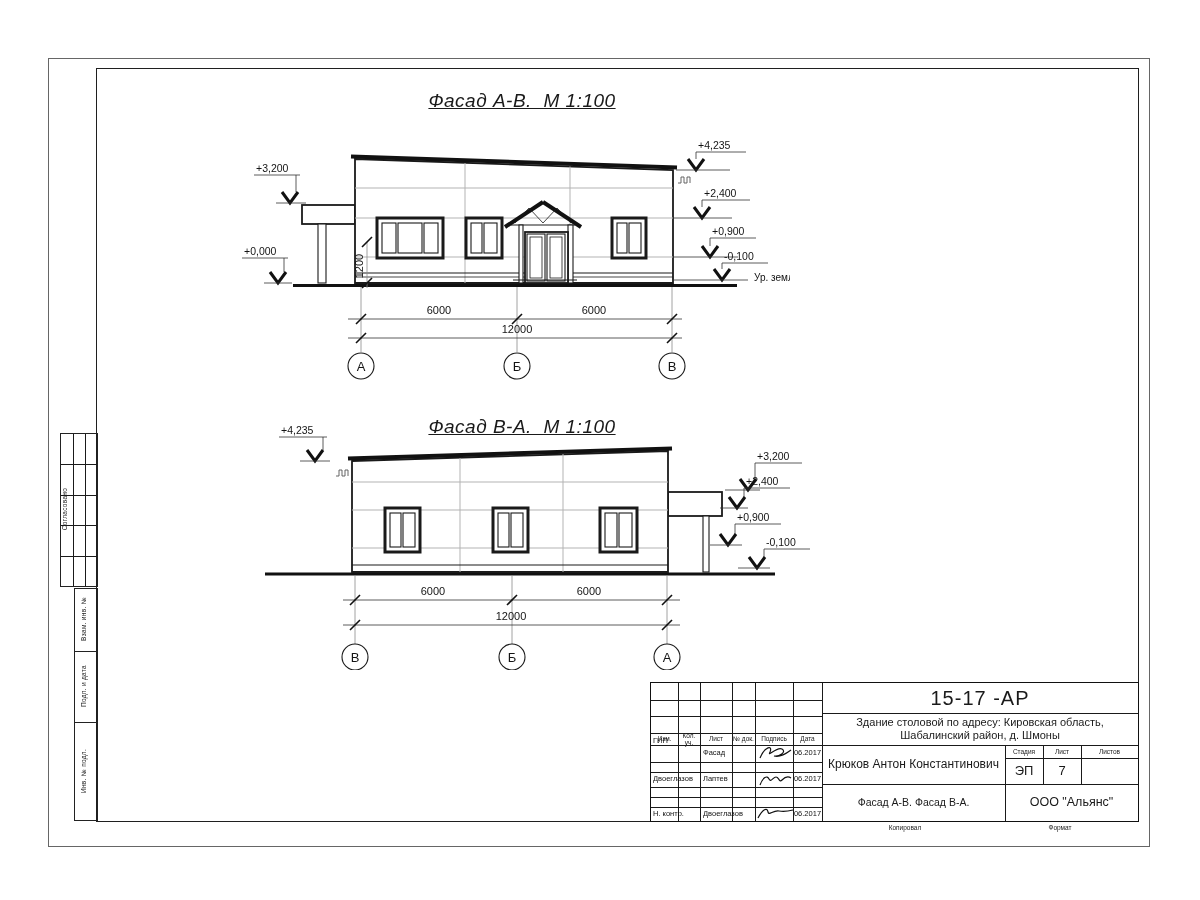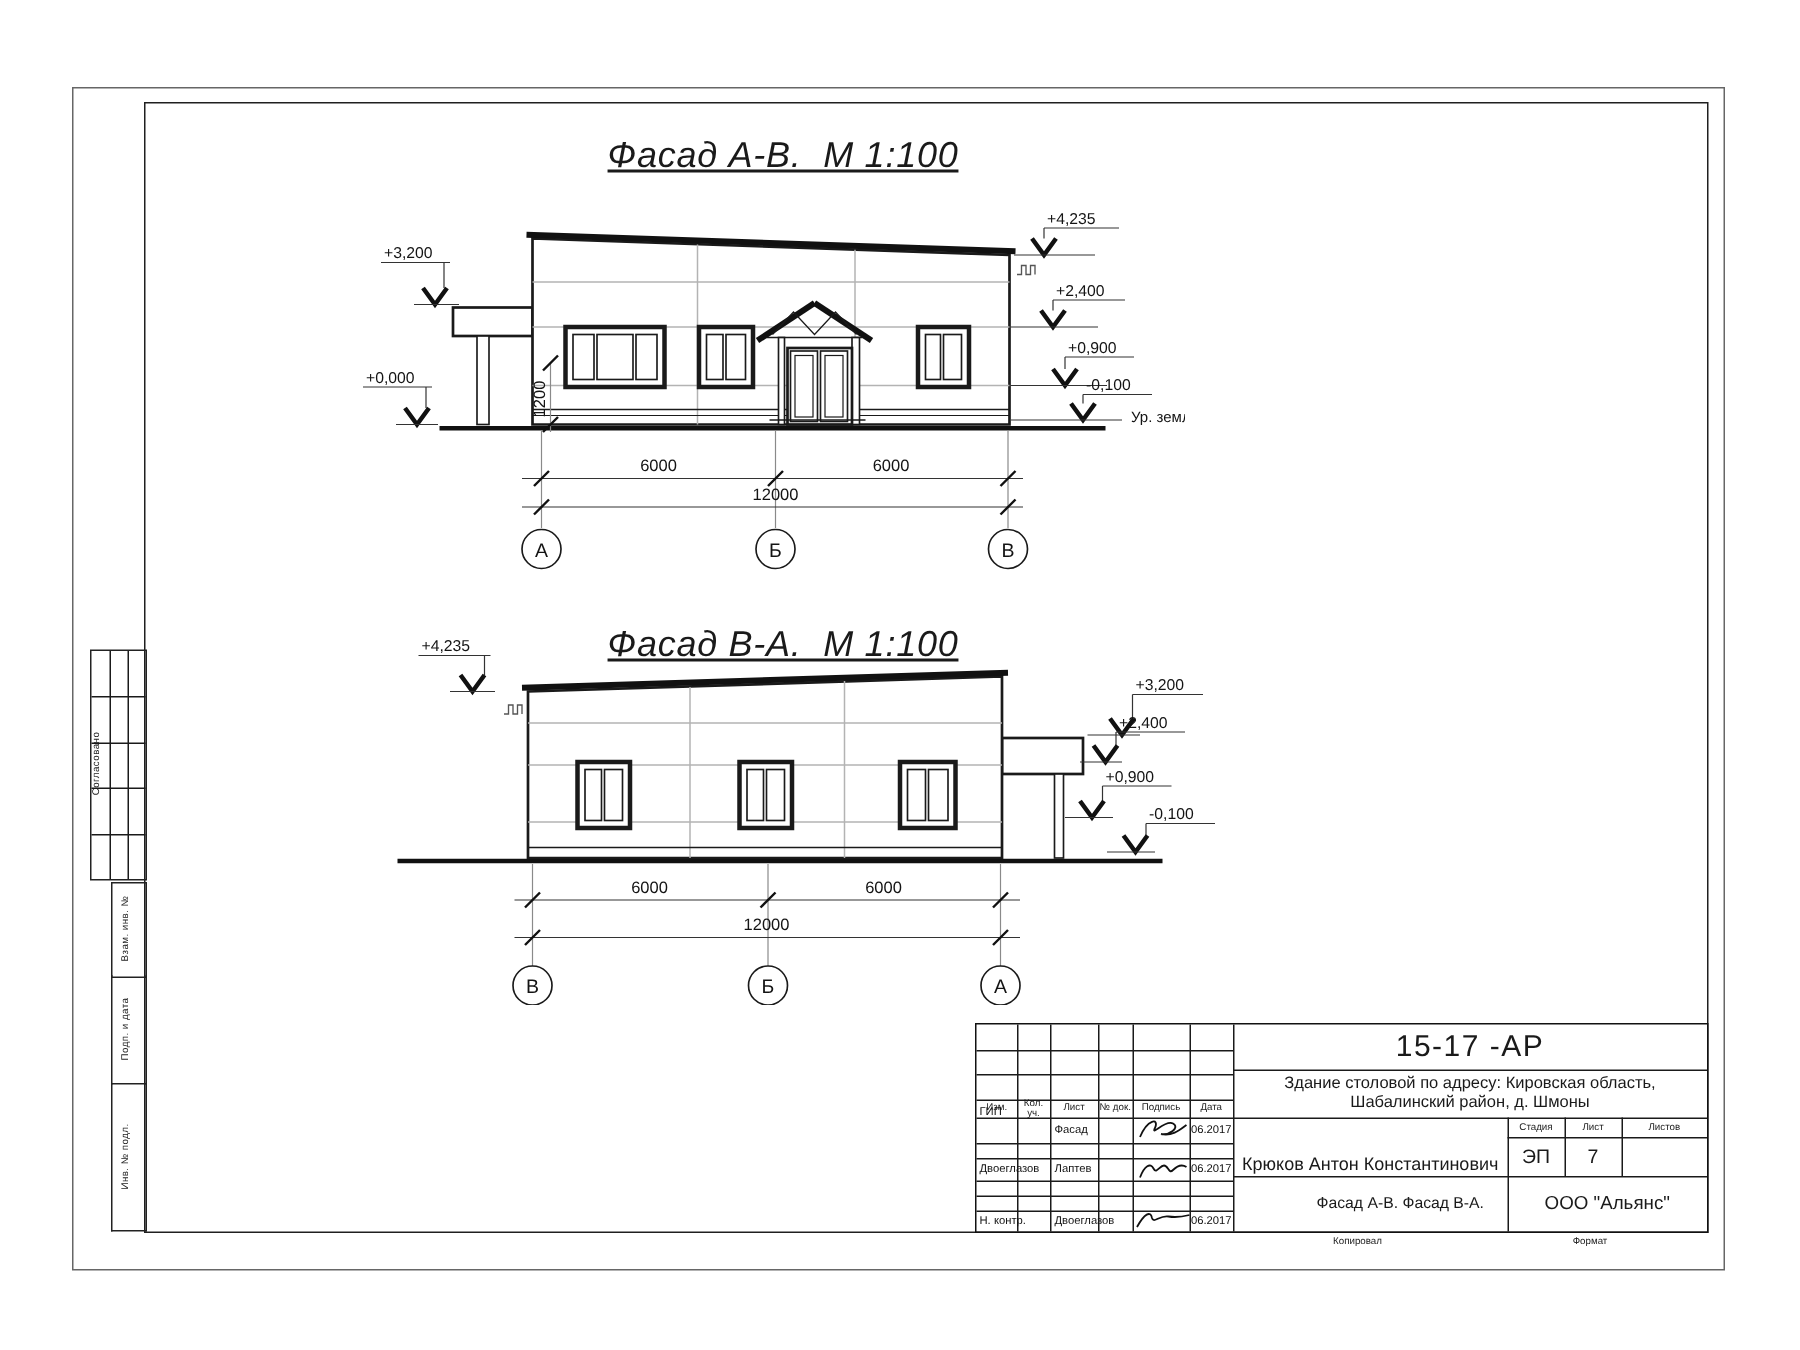--- a/index.html
+++ b/index.html
@@ -1,21 +1,21 @@
 <!DOCTYPE html>
 <html><head>
 <meta charset="utf-8">
 <style>
   html,body{margin:0;padding:0;background:#fff;}
   body{font-family:"Liberation Sans",sans-serif;color:#1a1a1a;}
   #page{position:relative;width:1200px;height:900px;background:#ffffff;overflow:hidden;}
   .abs{position:absolute;}
   .frame-outer{border:1px solid #666;}
   .frame-inner{border:1.5px solid #1f1f1f;}
-  .ftitle{font-style:italic;font-size:24px;text-decoration:underline;text-align:center;white-space:pre;letter-spacing:.5px;}
+  .ftitle{font-style:italic;font-size:19px;text-decoration:underline;text-align:center;white-space:pre;letter-spacing:.5px;}
   .hl{background:#1a1a1a;height:1px;}
   .vl{background:#1a1a1a;width:1px;}
   .cell{position:absolute;display:flex;align-items:center;justify-content:center;text-align:center;line-height:1.15;}
   .rot{transform:rotate(-90deg);transform-origin:center;font-size:6.5px;color:#222;text-align:center;white-space:nowrap;letter-spacing:.3px;}
   .tb-small{font-size:6.5px;color:#222;}
   .tb-row{font-size:7.5px;color:#111;}
   svg text{fill:#141414;}
   .marklbl{font-size:10.5px;}
   .dimlbl{font-size:11px;}
   .axlbl{font-size:13px;}
@@ -350,27 +350,27 @@
     <svg class="abs" style="left:104px;top:120px;" width="40" height="20" viewBox="0 0 40 20">
       <path class="sig" d="M3,15 C8,6 12,4 13,9 C14,13 18,7 24,8 C30,9 34,8 38,7"></path>
     </svg>
     <div class="cell tb-row" style="left:142px;top:124px;width:29px;height:14px;">06.2017</div>
 
     <div class="cell" style="left:171px;top:0;width:316px;height:30px;font-size:20px;letter-spacing:1px;">15-17 -АР</div>
     <div class="cell" style="left:171px;top:30px;width:316px;height:32px;font-size:11px;flex-direction:column;">
       <span>Здание столовой по адресу: Кировская область,</span>
       <span>Шабалинский район, д. Шмоны</span>
     </div>
-    <div class="cell" style="left:171px;top:74px;width:183px;height:39px;font-size:12px;">Крюков Антон Константинович</div>
+    <div class="cell" style="left:171px;top:62px;width:183px;height:39px;font-size:12px;">Крюков Антон Константинович</div>
     <div class="cell tb-small" style="left:354px;top:62px;width:38px;height:13px;">Стадия</div>
     <div class="cell tb-small" style="left:392px;top:62px;width:38px;height:13px;">Лист</div>
     <div class="cell tb-small" style="left:430px;top:62px;width:57px;height:13px;">Листов</div>
     <div class="cell" style="left:354px;top:75px;width:38px;height:26px;font-size:13px;">ЭП</div>
     <div class="cell" style="left:392px;top:75px;width:38px;height:26px;font-size:13px;">7</div>
     <div class="cell" style="left:430px;top:75px;width:57px;height:26px;font-size:13px;"></div>
-    <div class="cell" style="left:171px;top:101px;width:183px;height:37px;font-size:10.5px;padding-left:20px;">Фасад А-В. Фасад В-А.</div>
+    <div class="cell" style="left:171px;top:101px;width:183px;height:37px;font-size:10.5px;">Фасад А-В. Фасад В-А.</div>
     <div class="cell" style="left:354px;top:101px;width:133px;height:37px;font-size:12.5px;">ООО "Альянс"</div>
   </div>
 
   <div class="abs cell tb-small" style="left:860px;top:823px;width:90px;height:10px;">Копировал</div>
   <div class="abs cell tb-small" style="left:1015px;top:823px;width:90px;height:10px;">Формат</div>
 
 </div>
 
 </body></html>

